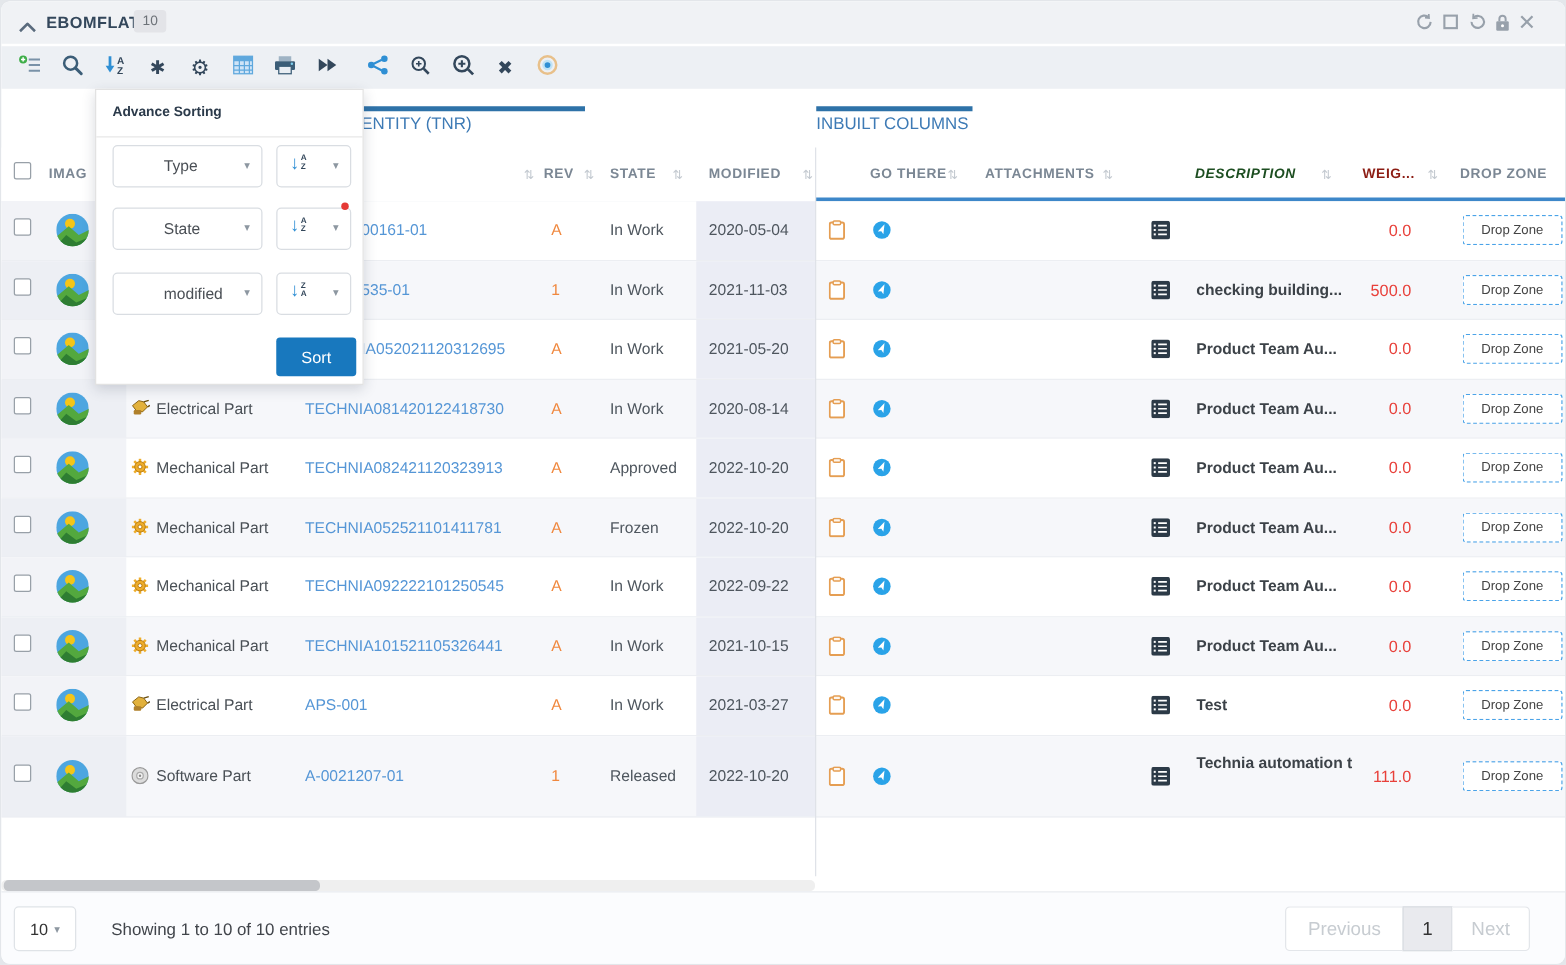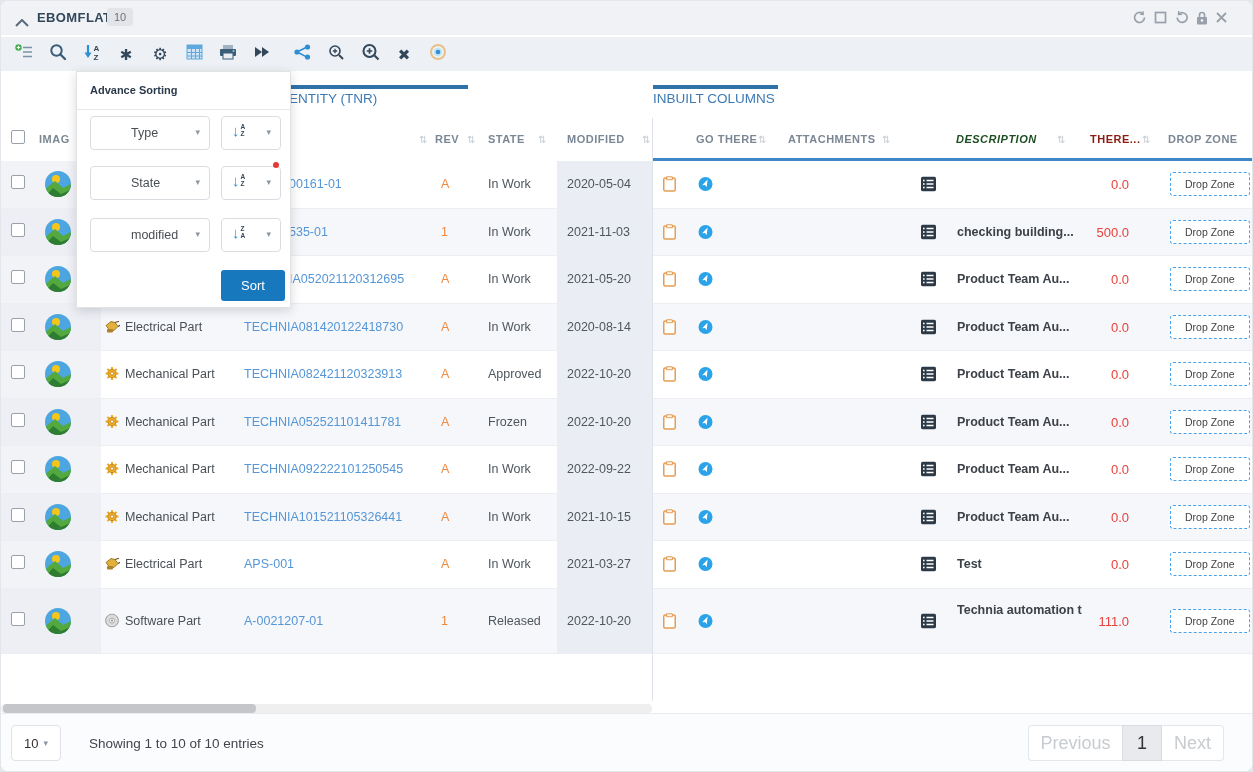--- a/index.html
+++ b/index.html
@@ -69,21 +69,21 @@
   
   .hscroll{position:absolute;left:0;top:703px;width:651px;height:9px;background:#efefef;border-radius:4px;}
   .hscroll .thumb{position:absolute;left:2px;top:0;width:253px;height:9px;background:#c4c6ca;border-radius:4px;}
 
   
   .footer{position:absolute;left:0;top:712px;right:0;bottom:0;background:#fbfcfe;border-top:1px solid #e9ebf0;}
   .pagesize{position:absolute;left:10px;top:11px;width:48px;height:34px;border:1px solid #dfe3e7;border-radius:4px;background:#fff;display:flex;align-items:center;justify-content:center;gap:5px;font-size:13px;color:#333;cursor:pointer;}
   .caret{font-size:9px;color:#8d97a1;}
   .summary{position:absolute;left:88px;top:22px;font-size:13.5px;color:#41454b;}
   .pager{position:absolute;right:28px;top:11px;display:flex;height:36px;}
-  .pg{display:flex;align-items:center;justify-content:center;font-size:18px;border:1px solid #e3e6ea;background:#fff;box-sizing:border-box;cursor:pointer;}
+  .pg{display:flex;align-items:center;justify-content:center;font-size:15px;border:1px solid #e3e6ea;background:#fff;box-sizing:border-box;cursor:pointer;}
   .pg-prev{width:94px;color:#c7ccd1;border-radius:4px 0 0 4px;border-right:none;}
   .pg-cur{width:40px;color:#333;background:#e9eaee;border-color:#d9dde2;}
   .pg-next{width:62px;color:#c7ccd1;border-radius:0 4px 4px 0;border-left:none;}
 
   
   .popup{position:absolute;left:75px;top:70px;width:213px;height:235px;background:#fff;border:1px solid #e2e2e2;box-shadow:0 3px 10px rgba(40,50,70,.18);z-index:40;}
   .popup-title{position:absolute;left:13px;top:12px;font-size:11px;font-weight:bold;color:#2b3a4a;}
   .popup-divider{position:absolute;left:0;top:37px;width:100%;height:1px;background:#e8e8e8;}
   .dd{position:absolute;background:#fff;border:1px solid #d9dde2;border-radius:4px;height:34px;box-sizing:border-box;cursor:pointer;}
   .dd-field{left:13px;width:120px;}
@@ -249,21 +249,21 @@
     <span class="hlbl" style="left:487px;">STATE</span>
     <span class="sortglyph" style="left:537px;">⇅</span>
     <span class="hlbl" style="left:566px;">MODIFIED</span>
     <span class="sortglyph" style="left:641px;">⇅</span>
     <span class="hlbl" style="left:695px;">GO THERE</span>
     <span class="sortglyph" style="left:757px;">⇅</span>
     <span class="hlbl" style="left:787px;">ATTACHMENTS</span>
     <span class="sortglyph" style="left:881px;">⇅</span>
     <span class="hlbl hdr-desc" style="left:955px;">DESCRIPTION</span>
     <span class="sortglyph" style="left:1056px;">⇅</span>
-    <span class="hlbl hdr-weight" style="left:1089px;">THERE...</span>
+    <span class="hlbl hdr-weight" style="left:1089px;">WEIG...</span>
     <span class="sortglyph" style="left:1141px;">⇅</span>
     <span class="hlbl" style="left:1167px;">DROP ZONE</span>
   </div>
   <div class="hdr-blue"></div>
 
   <div class="tbody">
   <div class="trow">
     <div class="tintA"></div>
     <div class="tintB"></div>
     <span class="cell c-check"><span class="checkbox"></span></span>

